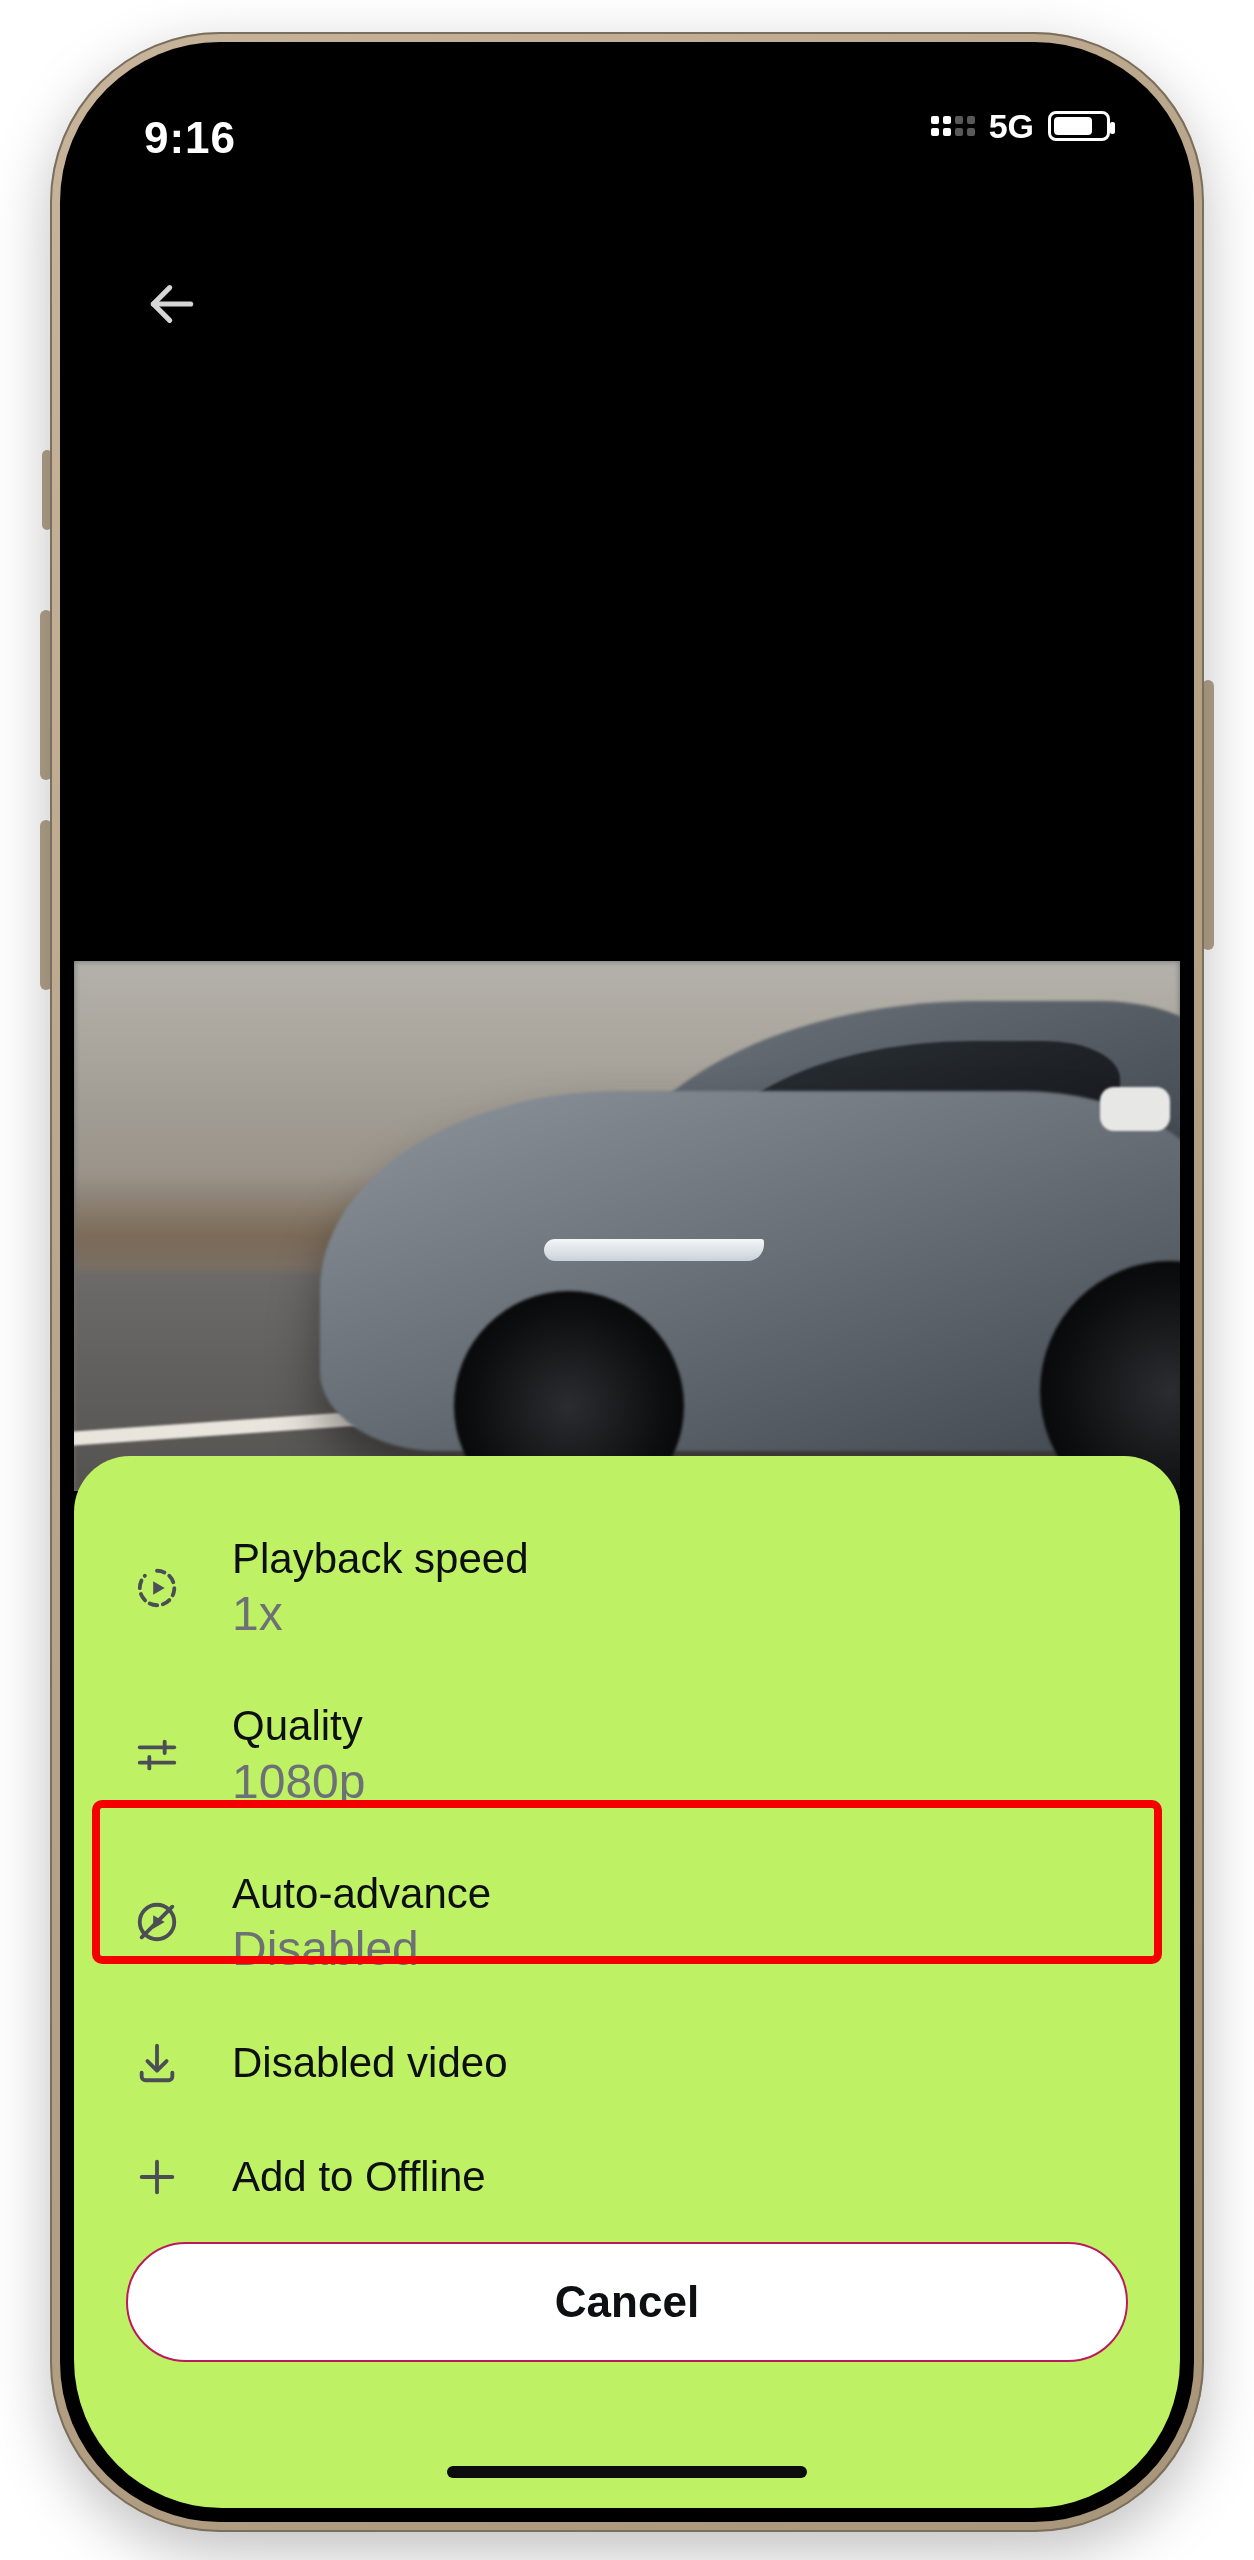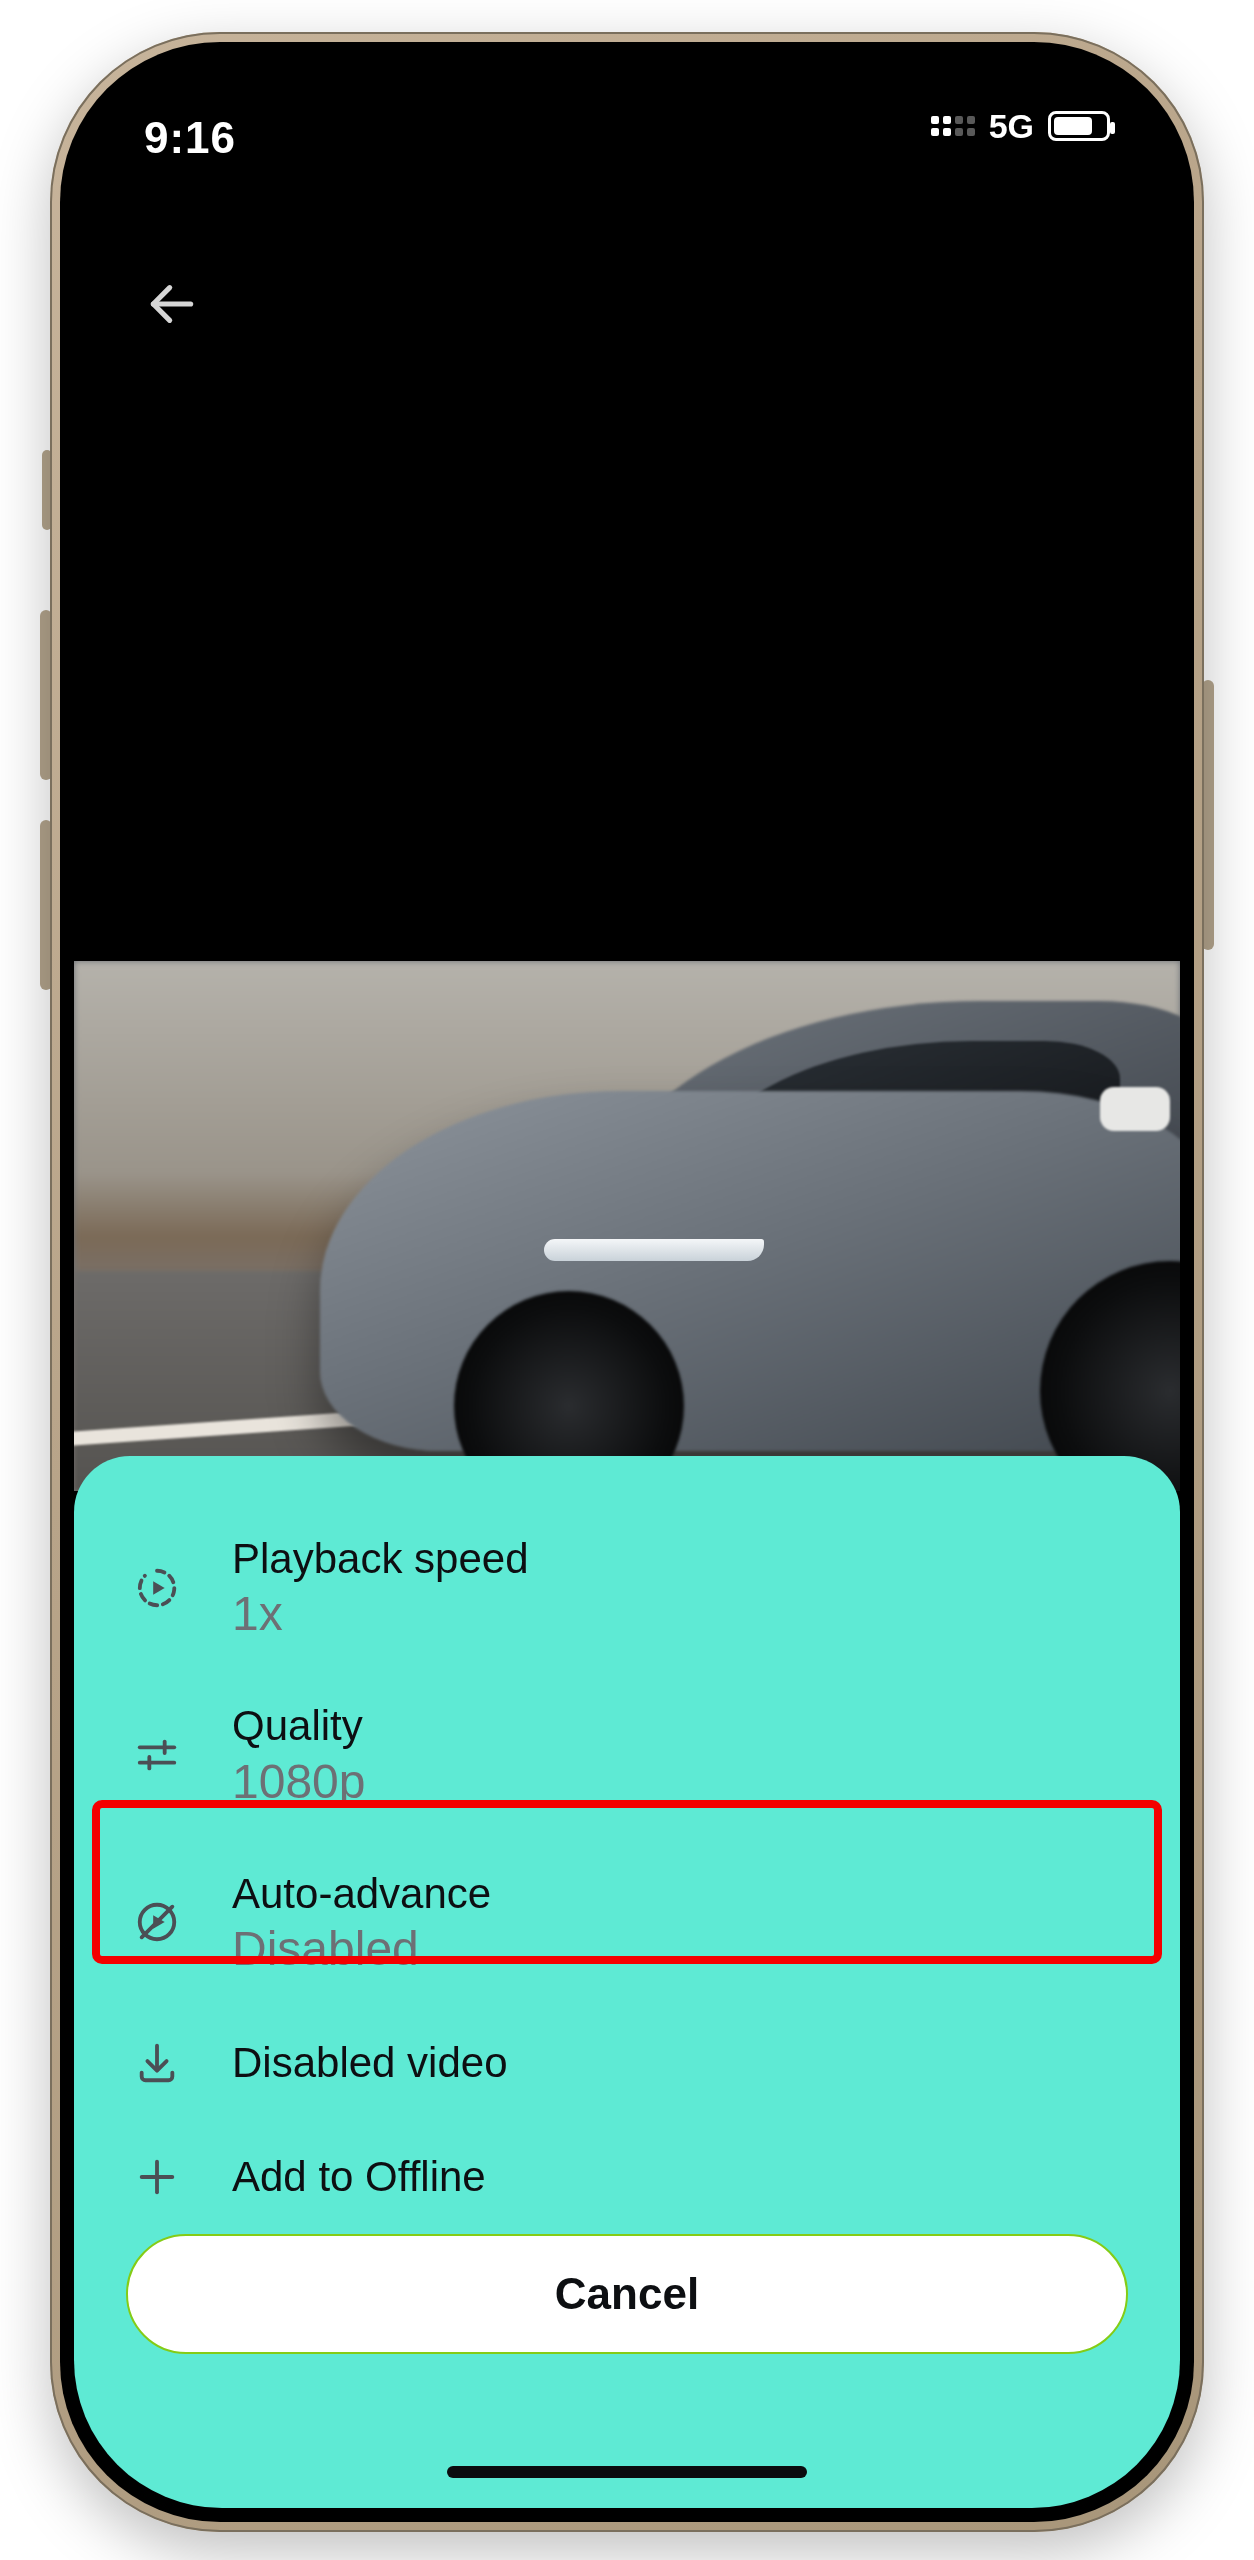--- a/index.html
+++ b/index.html
@@ -154,21 +154,21 @@
     border-radius:50%;
     filter:blur(1.5px);
   }
   .wheel.front { left:380px; }
   .wheel.rear  { right:-120px; width:260px; height:260px; }
 
   
   .sheet {
     position:absolute; left:0; right:0; bottom:0;
     top:1400px;
-    background:#5eead4;
+    background:#bef264;
     border-top-left-radius:56px;
     border-top-right-radius:56px;
     padding:52px 58px 140px 40px;
     z-index:6;
   }
   .row {
     display:flex; align-items:center;
     gap:48px;
     padding:26px 16px;
     border-radius:8px;
@@ -188,23 +188,23 @@
   .highlight {
     position:absolute;
     border:8px solid #f40000;
     border-radius:10px;
     pointer-events:none;
     z-index:7;
   }
 
   .cancel-btn {
     position:absolute;
-    left:52px; right:52px; bottom:154px;
+    left:52px; right:52px; bottom:146px;
     height:120px;
-    border:2px solid #84cc16;
+    border:2px solid #be185d;
     border-radius:70px;
     background:#fff;
     display:flex; align-items:center; justify-content:center;
     font-size:44px; font-weight:700; color:#0d0f12;
   }
 
   .home-indicator {
     position:absolute;
     bottom:30px; left:50%; transform:translateX(-50%);
     width:360px; height:12px;

